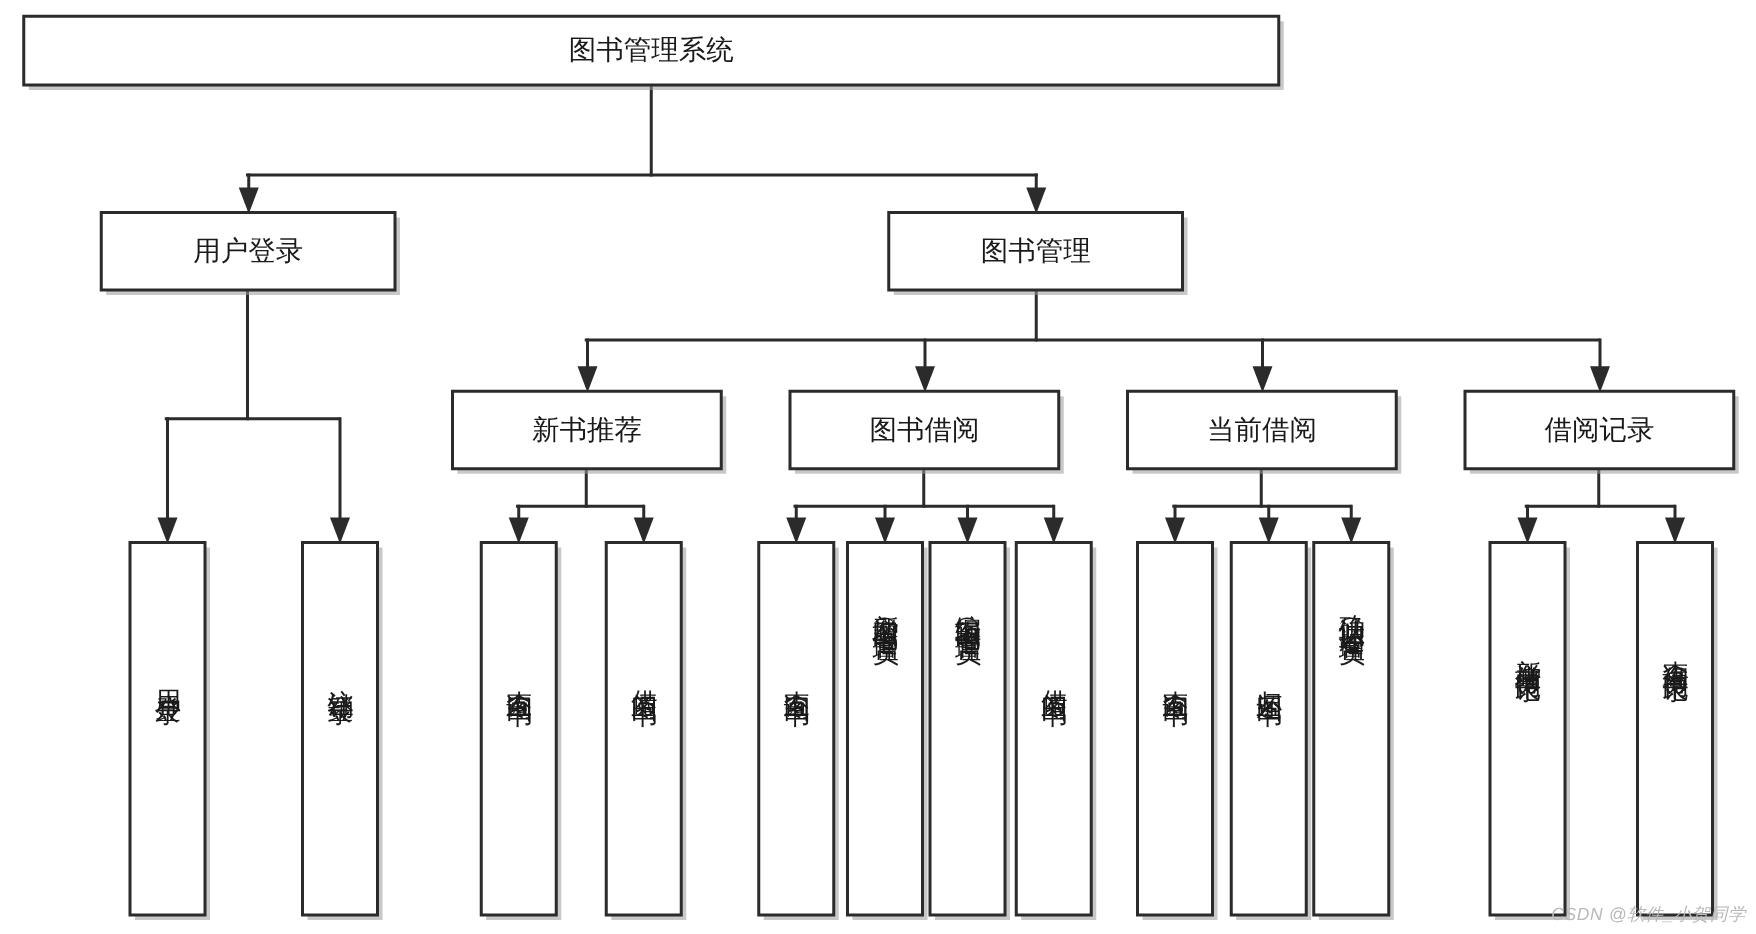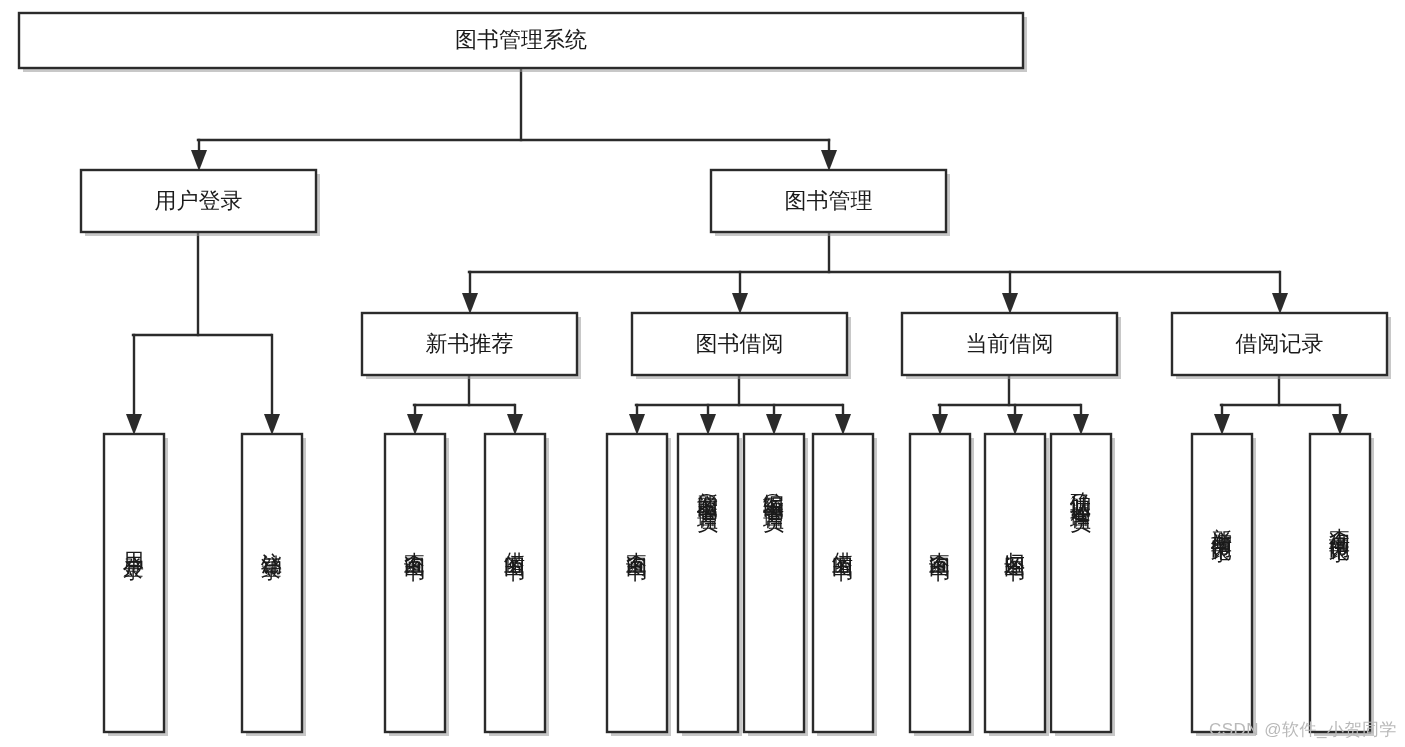--- a/index.html
+++ b/index.html
@@ -67,24 +67,25 @@
     display: flex;
     align-items: flex-start;
     justify-content: center;
     pointer-events: none;
   }
   .watermark {
     position: absolute;
     right: 8px;
     bottom: 6px;
     font-family: "Liberation Sans", "DejaVu Sans", sans-serif;
-    font-size: 17px;
+    font-size: 14px;
     color: #b9b9b9;
     white-space: nowrap;
     letter-spacing: 0.5px;
+    font-style: italic;
   }
 </style>
 </head>
 <body>
 
 <div id="diagram-root">
 
   <svg id="tree-svg" viewBox="0 0 1405 747">
     <g id="connectors-layer">
         <g>

